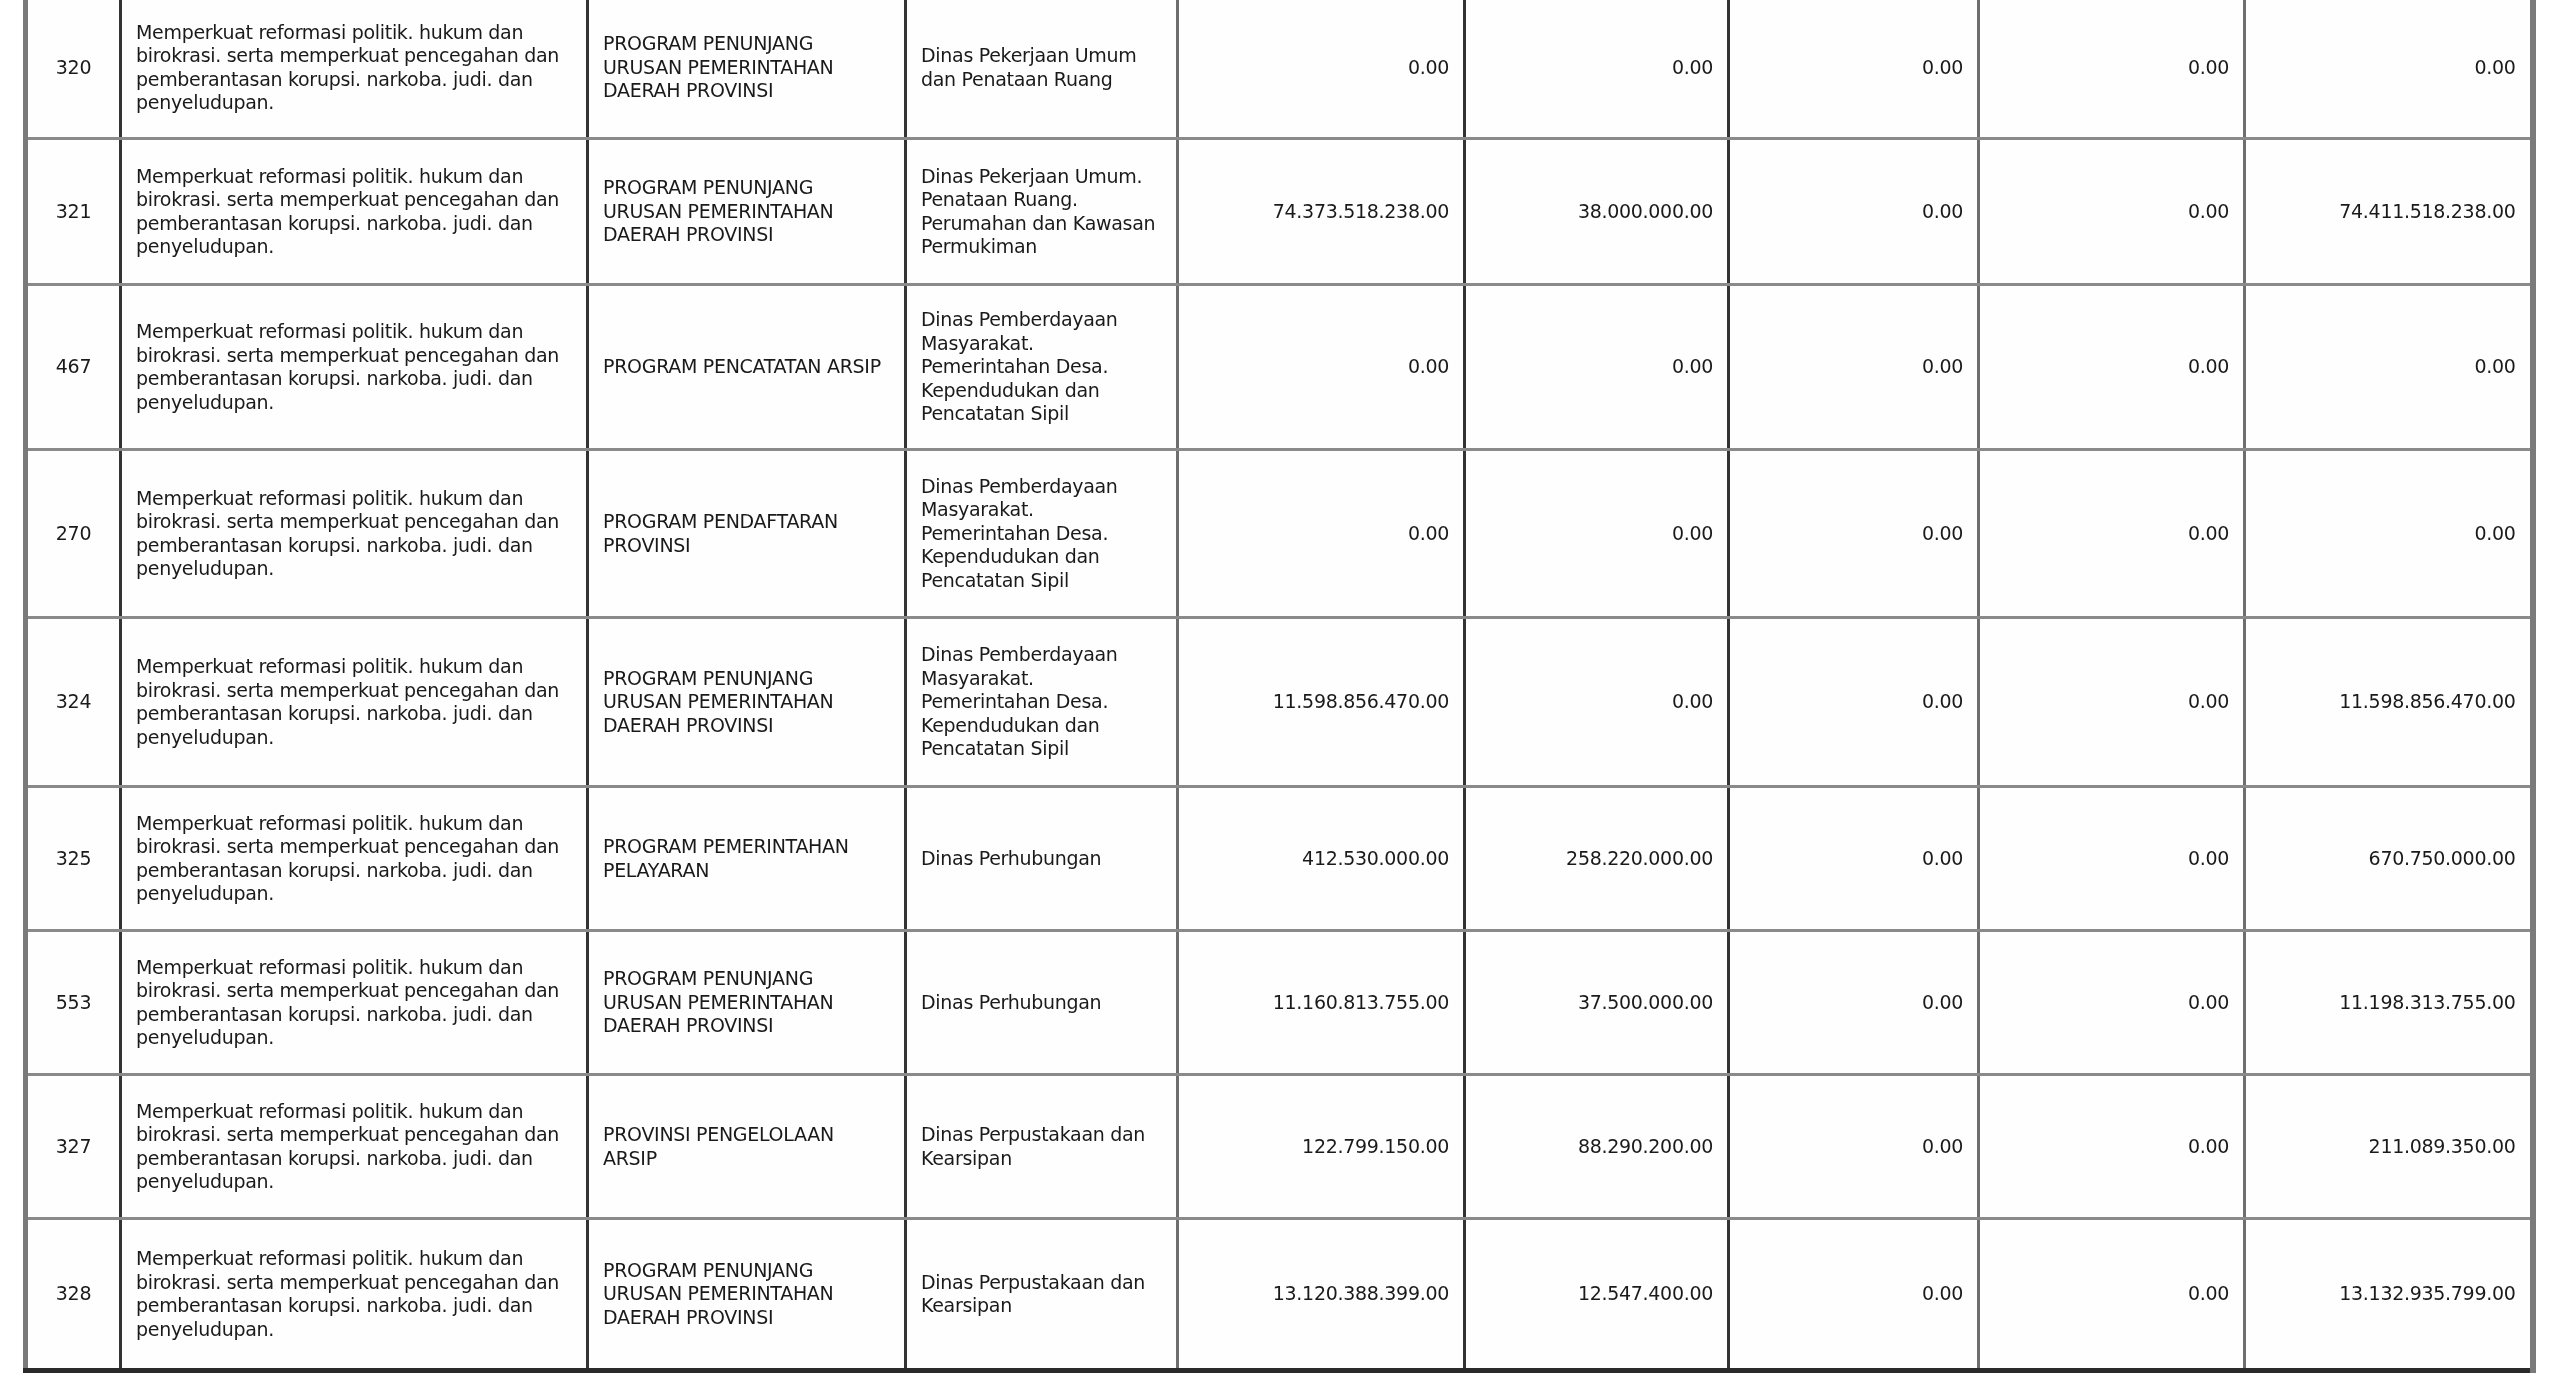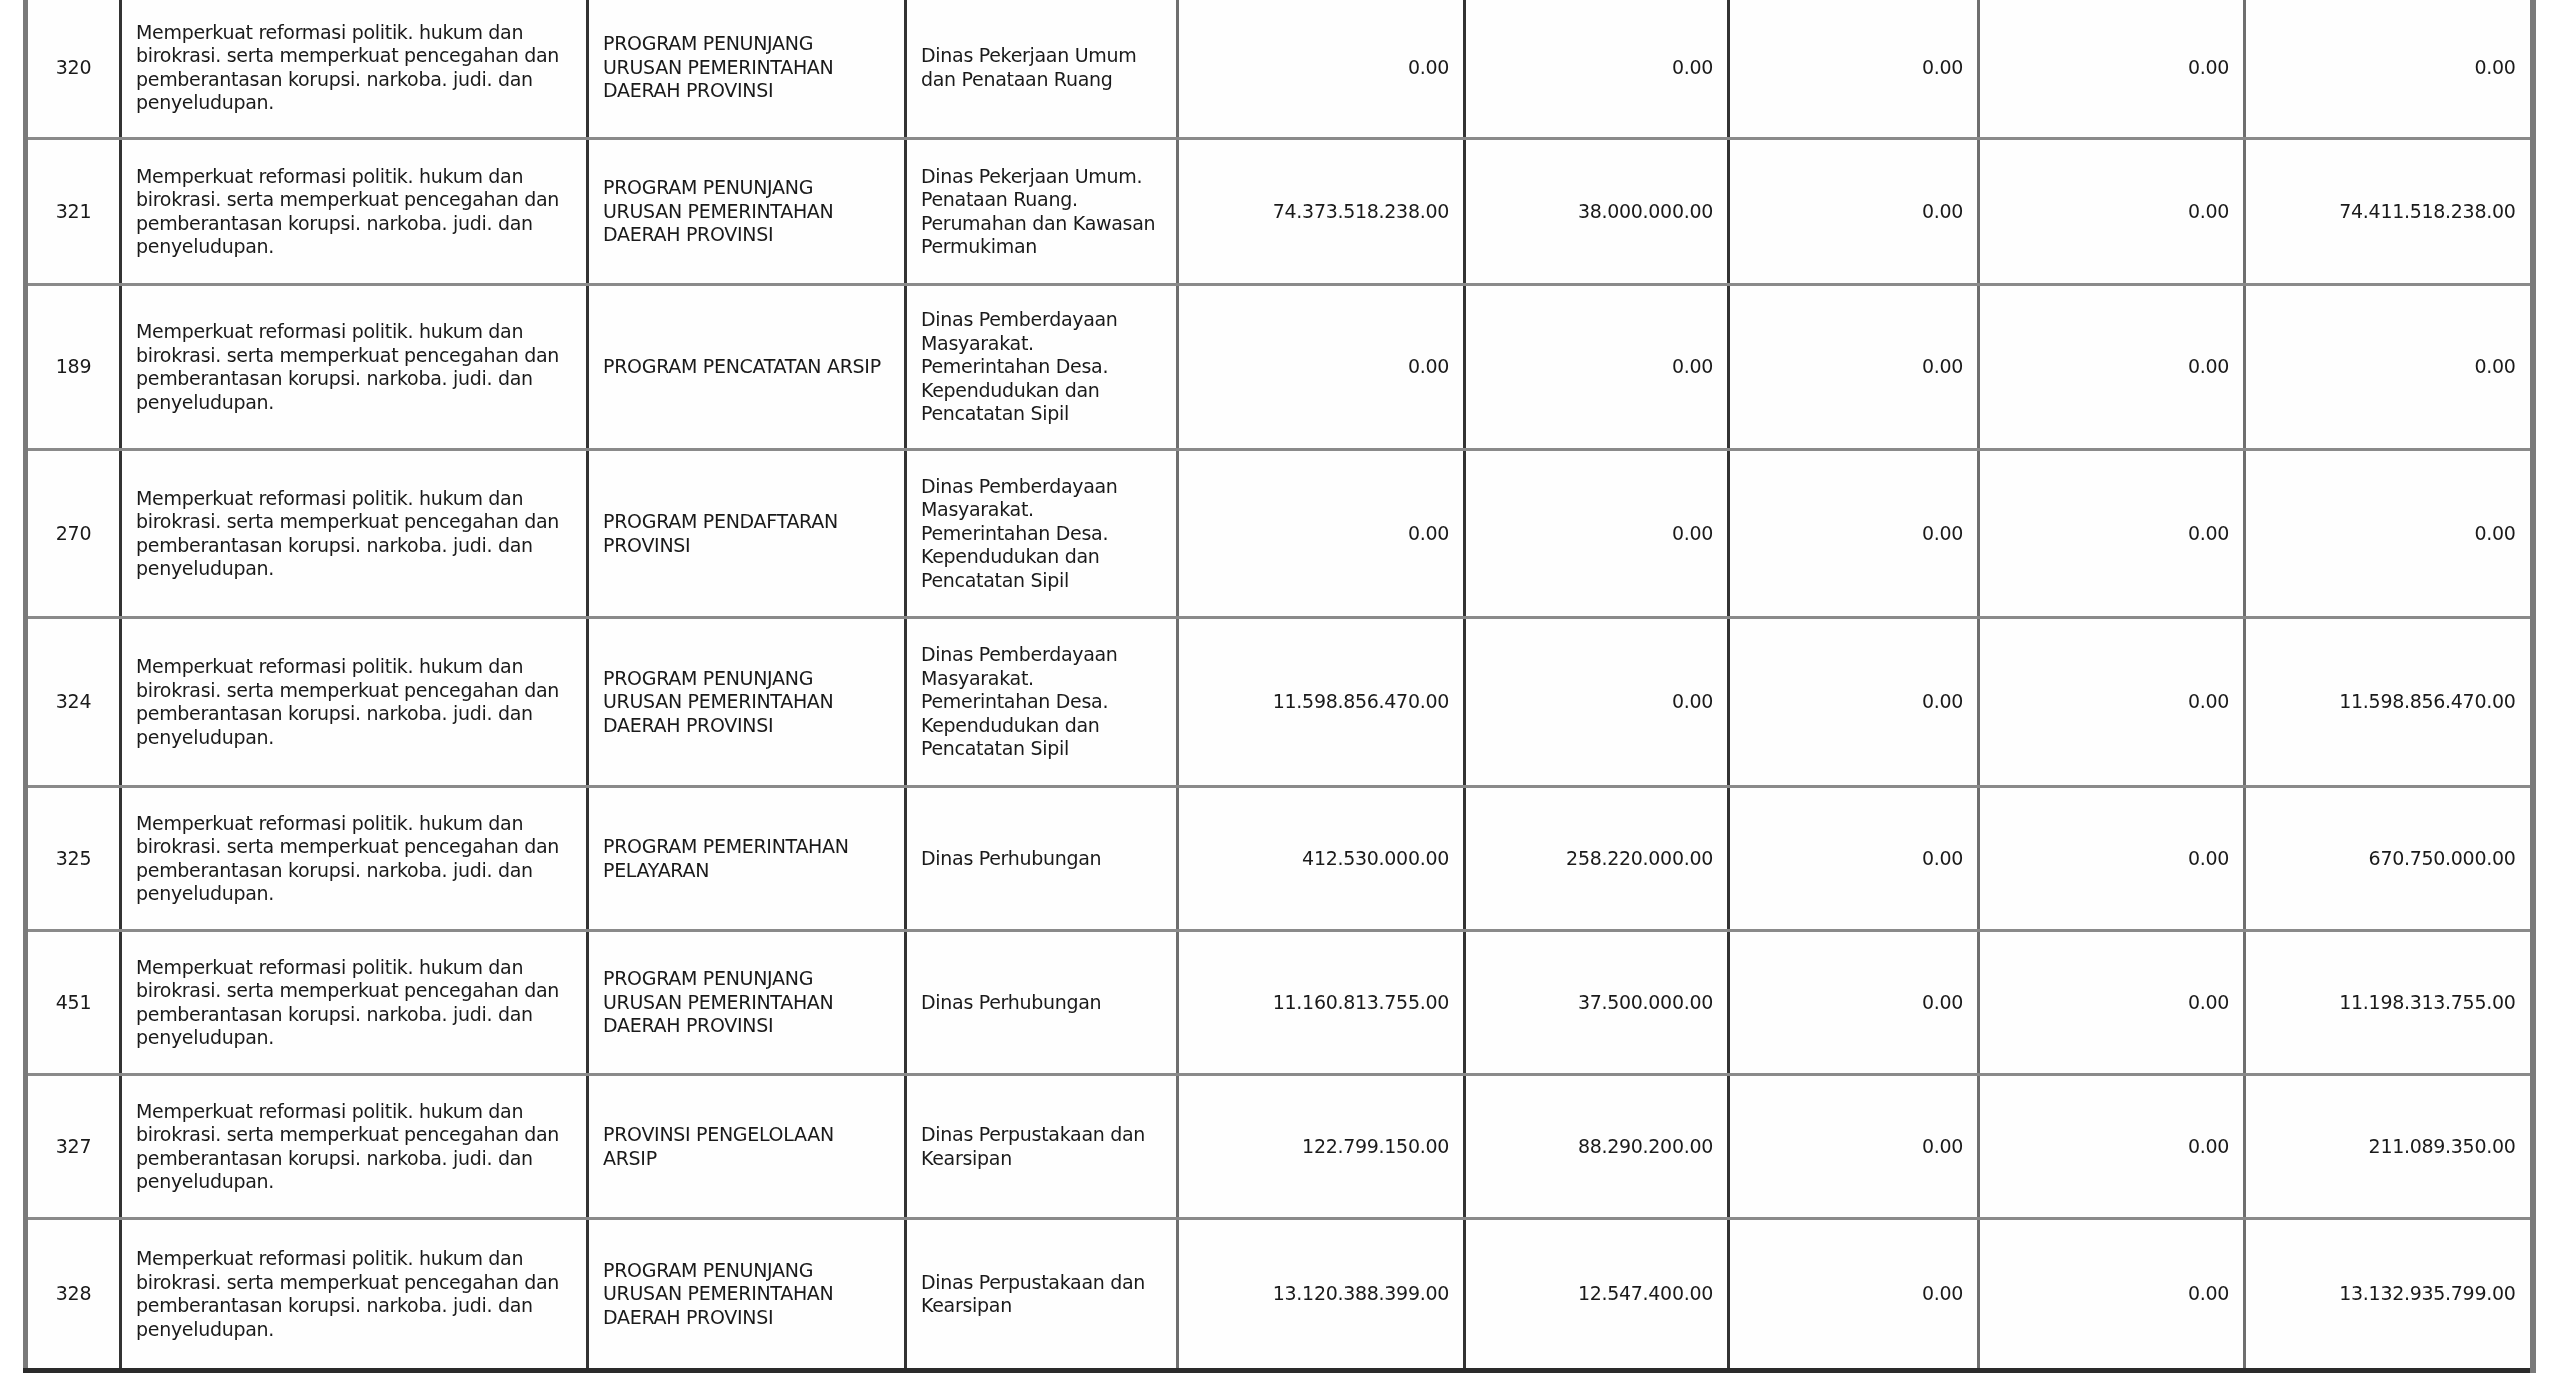--- a/index.html
+++ b/index.html
@@ -90,21 +90,21 @@
         <td class="text">Memperkuat reformasi politik. hukum dan birokrasi. serta memperkuat pencegahan dan pemberantasan korupsi. narkoba. judi. dan penyeludupan.</td>
         <td class="text program">PROGRAM PENUNJANG URUSAN PEMERINTAHAN DAERAH PROVINSI</td>
         <td class="text dinas">Dinas Pekerjaan Umum. Penataan Ruang. Perumahan dan Kawasan Permukiman</td>
         <td class="num gray-left">74.373.518.238.00</td>
         <td class="num">38.000.000.00</td>
         <td class="num">0.00</td>
         <td class="num gray-left">0.00</td>
         <td class="num gray-left">74.411.518.238.00</td>
       </tr>
       <tr class="row-322">
-        <td class="no">189</td>
+        <td class="no">467</td>
         <td class="text">Memperkuat reformasi politik. hukum dan birokrasi. serta memperkuat pencegahan dan pemberantasan korupsi. narkoba. judi. dan penyeludupan.</td>
         <td class="text program">PROGRAM PENCATATAN ARSIP</td>
         <td class="text dinas">Dinas Pemberdayaan Masyarakat. Pemerintahan Desa. Kependudukan dan Pencatatan Sipil</td>
         <td class="num gray-left">0.00</td>
         <td class="num">0.00</td>
         <td class="num">0.00</td>
         <td class="num gray-left">0.00</td>
         <td class="num gray-left">0.00</td>
       </tr>
       <tr class="row-323">
@@ -134,21 +134,21 @@
         <td class="text">Memperkuat reformasi politik. hukum dan birokrasi. serta memperkuat pencegahan dan pemberantasan korupsi. narkoba. judi. dan penyeludupan.</td>
         <td class="text program">PROGRAM PEMERINTAHAN PELAYARAN</td>
         <td class="text dinas">Dinas Perhubungan</td>
         <td class="num gray-left">412.530.000.00</td>
         <td class="num">258.220.000.00</td>
         <td class="num">0.00</td>
         <td class="num gray-left">0.00</td>
         <td class="num gray-left">670.750.000.00</td>
       </tr>
       <tr class="row-326">
-        <td class="no">451</td>
+        <td class="no">553</td>
         <td class="text">Memperkuat reformasi politik. hukum dan birokrasi. serta memperkuat pencegahan dan pemberantasan korupsi. narkoba. judi. dan penyeludupan.</td>
         <td class="text program">PROGRAM PENUNJANG URUSAN PEMERINTAHAN DAERAH PROVINSI</td>
         <td class="text dinas">Dinas Perhubungan</td>
         <td class="num gray-left">11.160.813.755.00</td>
         <td class="num">37.500.000.00</td>
         <td class="num">0.00</td>
         <td class="num gray-left">0.00</td>
         <td class="num gray-left">11.198.313.755.00</td>
       </tr>
       <tr class="row-327">

